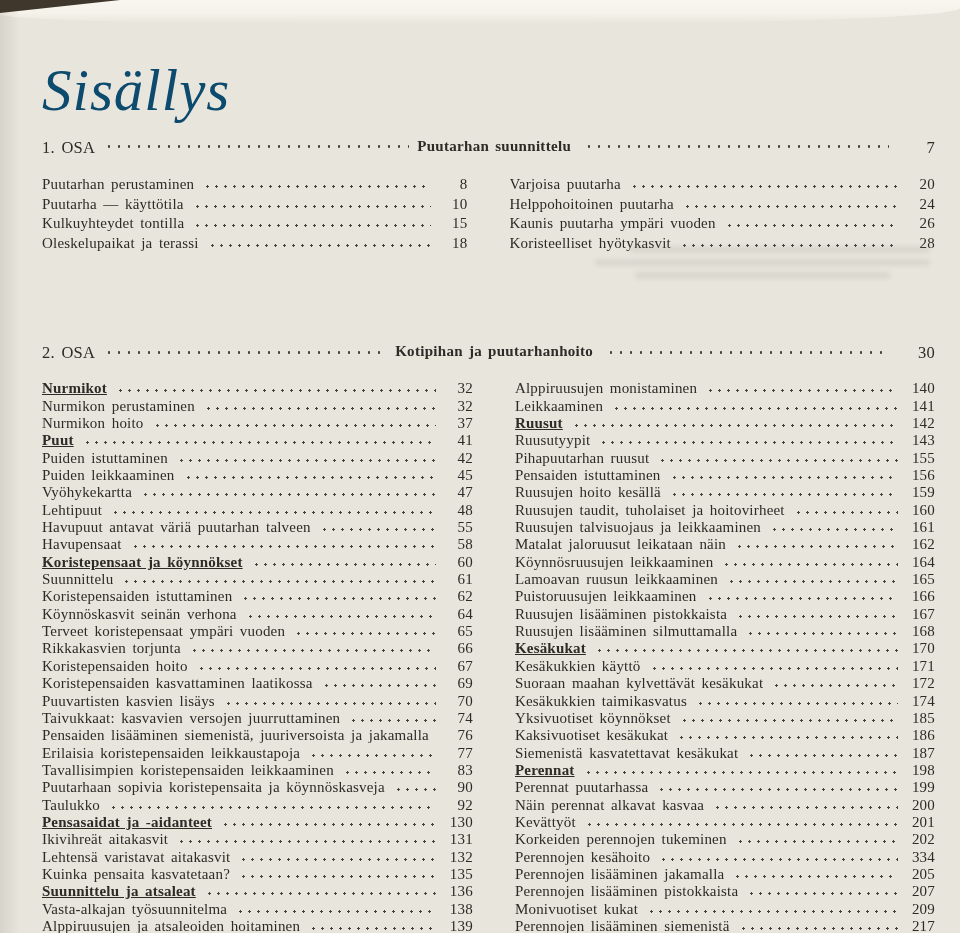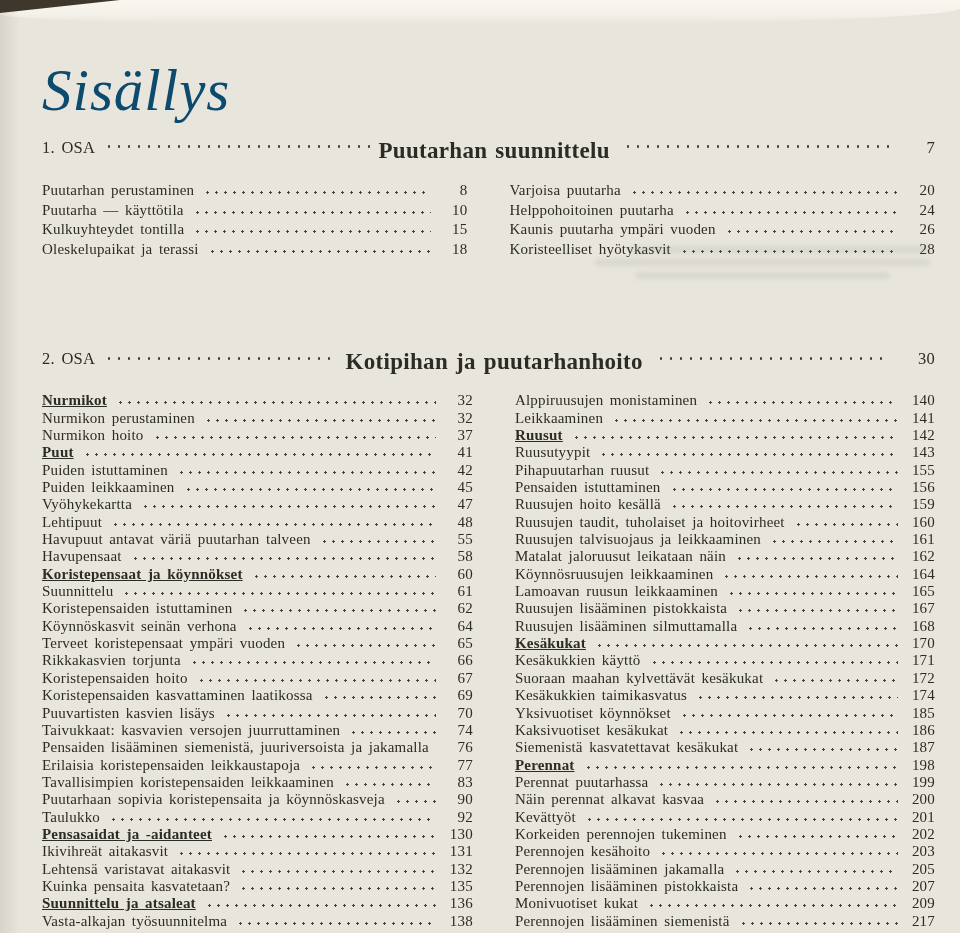--- a/index.html
+++ b/index.html
@@ -57,21 +57,21 @@
   }
 
   .toc-section + .toc-section{margin-top:90px;}
 
   .section-header{
     display:flex;align-items:flex-start;
     font-size:16.5px;letter-spacing:.3px;word-spacing:2px;
     margin:0 0 17px 0;
   }
   .sec-num{white-space:nowrap;}
-  .sec-title{white-space:nowrap;font-weight:bold;font-size:23px;padding:0 4px;}
+  .sec-title{white-space:nowrap;font-weight:bold;font-size:15px;padding:0 4px;}
   .sec-page{width:42px;text-align:right;white-space:nowrap;}
 
   .leader{
     flex:1 1 auto;min-width:0;height:.70em;
     background-image:radial-gradient(circle,var(--dots) 1.05px,transparent 1.4px);
     background-size:9px 3px;
     background-repeat:repeat-x;
     background-position:left 2px bottom 1px;
     margin:0 4px 0 7px;
   }
@@ -431,20 +431,25 @@
     <span class="leader"></span>
     <span class="entry-page">164</span>
   </div>
 
   <div class="entry">
     <span class="entry-label">Lamoavan ruusun leikkaaminen</span>
     <span class="leader"></span>
     <span class="entry-page">165</span>
   </div>
 
+  <div class="entry">
+    <span class="entry-label">Puistoruusujen leikkaaminen</span>
+    <span class="leader"></span>
+    <span class="entry-page">166</span>
+  </div>
 
   <div class="entry">
     <span class="entry-label">Ruusujen lisääminen pistokkaista</span>
     <span class="leader"></span>
     <span class="entry-page">167</span>
   </div>
 
   <div class="entry">
     <span class="entry-label">Ruusujen lisääminen silmuttamalla</span>
     <span class="leader"></span>
@@ -519,21 +524,21 @@
 
   <div class="entry">
     <span class="entry-label">Korkeiden perennojen tukeminen</span>
     <span class="leader"></span>
     <span class="entry-page">202</span>
   </div>
 
   <div class="entry">
     <span class="entry-label">Perennojen kesähoito</span>
     <span class="leader"></span>
-    <span class="entry-page">203</span>
+    <span class="entry-page">334</span>
   </div>
 
   <div class="entry">
     <span class="entry-label">Perennojen lisääminen jakamalla</span>
     <span class="leader"></span>
     <span class="entry-page">205</span>
   </div>
 
   <div class="entry">
     <span class="entry-label">Perennojen lisääminen pistokkaista</span>

